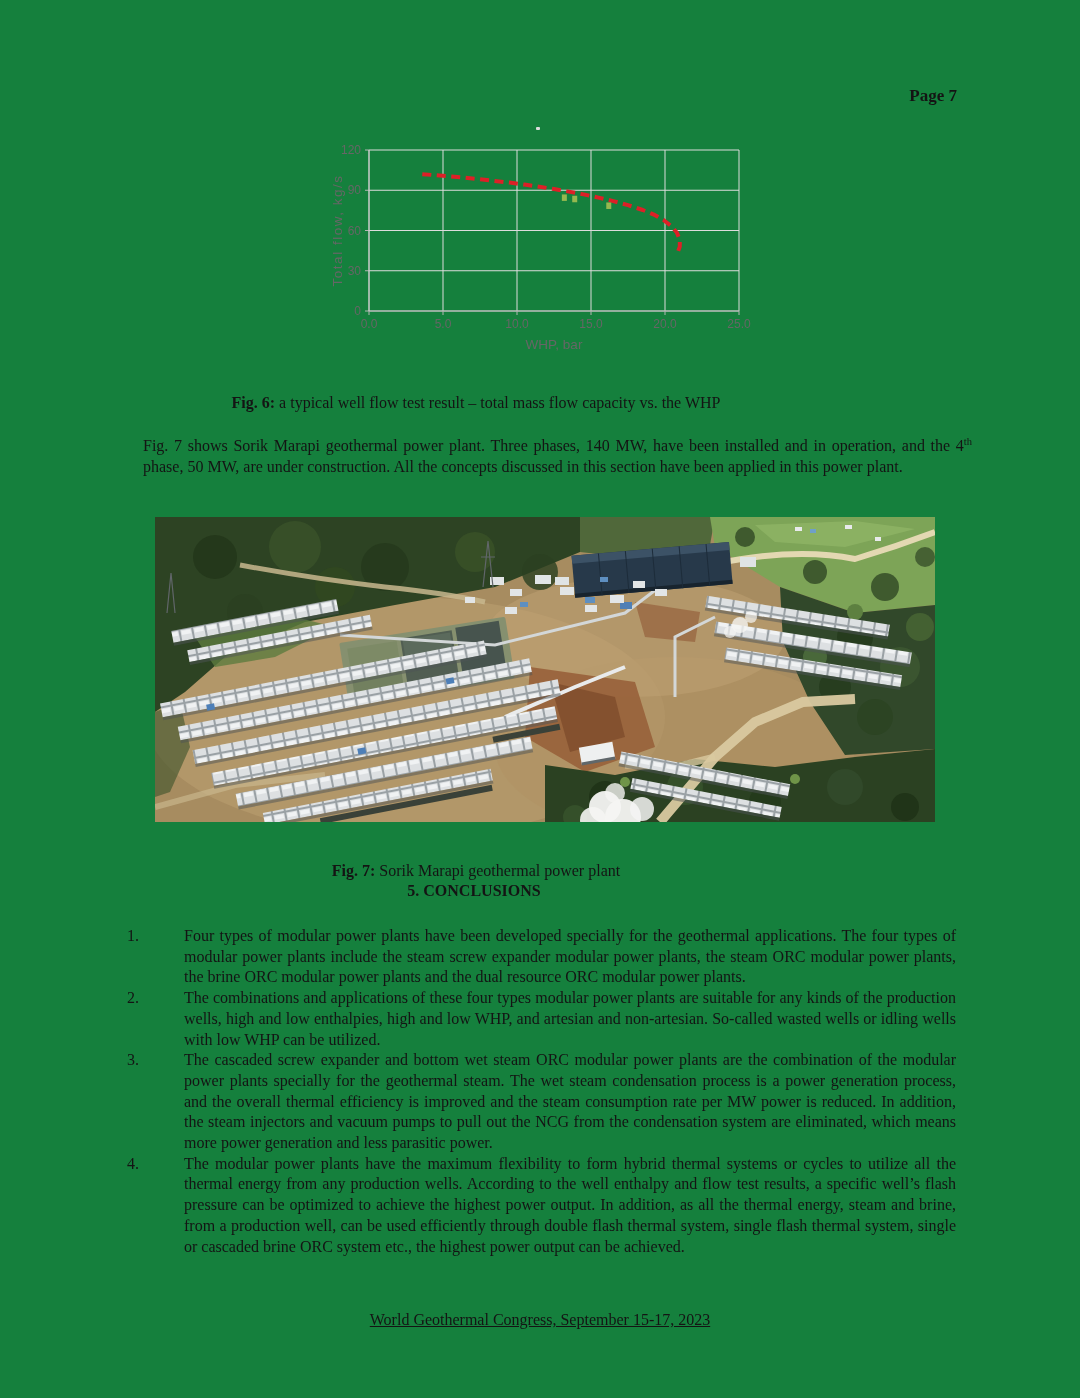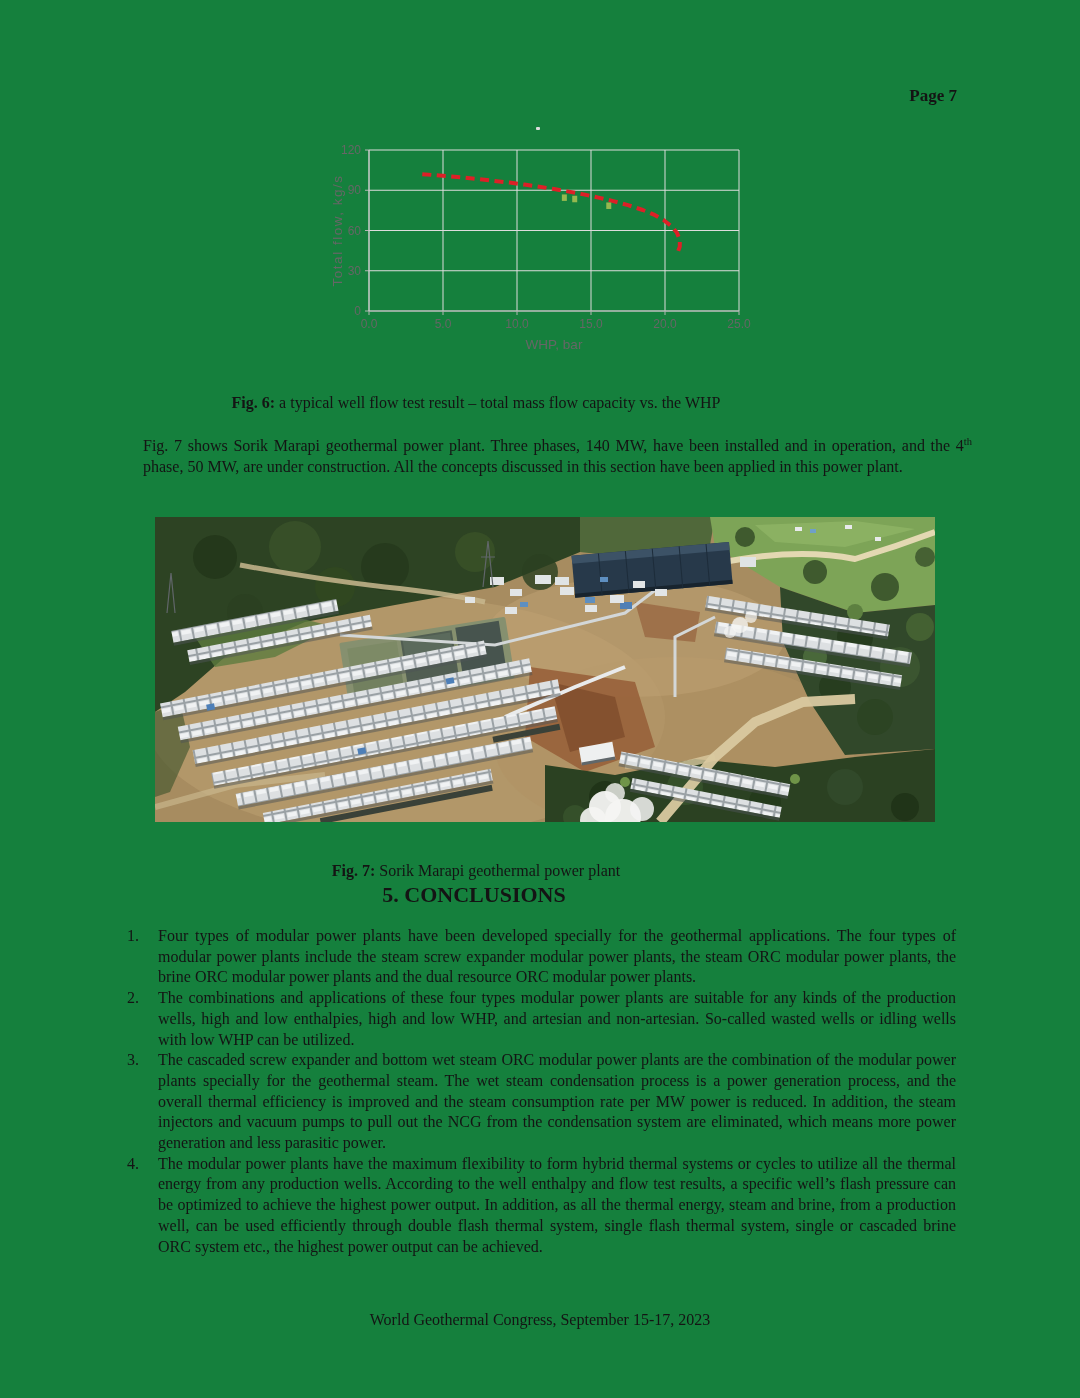--- a/index.html
+++ b/index.html
@@ -11,26 +11,26 @@
   #fig6-svg text{font-family:"Liberation Sans",sans-serif;}
   .artifact-dot{position:absolute;left:536px;top:127px;width:4px;height:3px;background:#dcdcdc;border-radius:1px;}
   .caption{position:absolute;left:0;width:952px;text-align:center;font-size:16px;}
   .caption .cap-label{font-weight:bold;}
   .fig6-cap{top:394px;}
   .fig7-cap{top:826px;margin-top:36px;}
   .body-para{position:absolute;left:143px;top:436px;width:829px;font-size:16px;line-height:20.6px;text-align:justify;}
   .sup{vertical-align:super;font-size:10.5px;line-height:0;}
   .photo-wrap{position:absolute;left:155px;top:517px;width:780px;height:305px;}
   .photo-wrap svg{width:780px;height:305px;display:block;}
-  .section-heading{position:absolute;left:0;top:882px;width:948px;text-align:center;font-weight:bold;font-size:22px;}
+  .section-heading{position:absolute;left:0;top:882px;width:948px;text-align:center;font-weight:bold;font-size:16px;}
   .conclusions{position:absolute;left:127px;top:926px;width:829px;font-size:16px;line-height:20.7px;}
   .c-item{display:flex;}
   .c-num{flex:none;width:31px;}
-  .c-text{flex:1;text-align:justify;}
-  .page-footer{position:absolute;left:0;top:1311px;width:1080px;text-align:center;font-size:16px;}
+  .c-text{flex:1;text-align:justify;margin-left:26px;}
+  .page-footer{position:absolute;left:0;top:1311px;width:1080px;text-align:center;font-size:16px;text-decoration:underline;}
 </style>
 </head>
 <body>
 
 <div class="page">
 
   <div class="page-header">Page 7</div>
 
   <div class="artifact-dot"></div>
 

